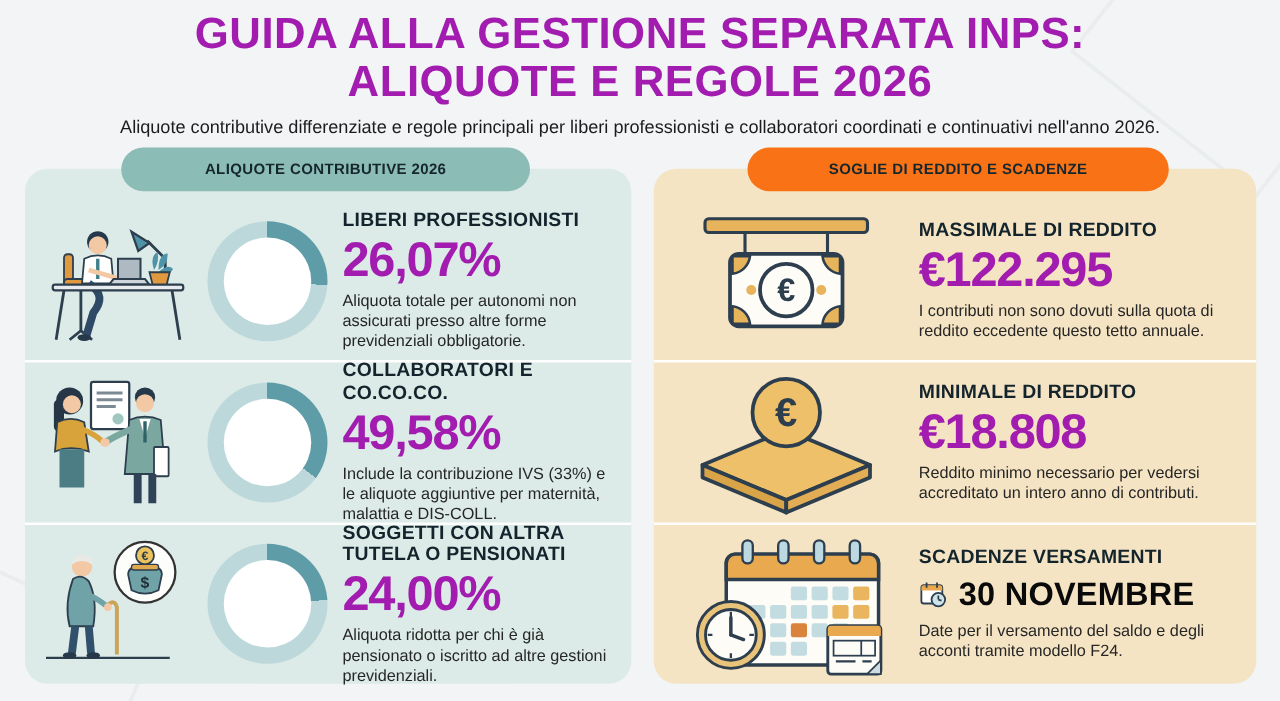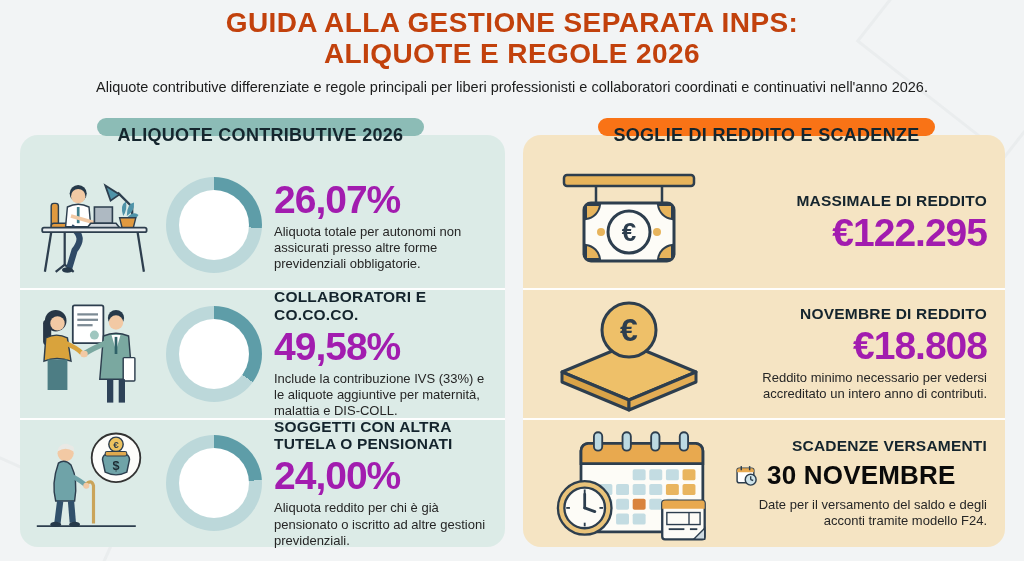--- a/index.html
+++ b/index.html
@@ -10,32 +10,32 @@
     position:relative;
     overflow:hidden;
     color:#111;
   }
   .deco { position:absolute; border:3px solid #c9ced3; opacity:.18; pointer-events:none; }
   .deco-1 { width:190px; height:190px; right:-60px; top:-70px; transform:rotate(38deg); }
   .deco-2 { width:170px; height:170px; left:-70px; bottom:-80px; transform:rotate(24deg); }
 
   
   .header { position:absolute; top:8px; left:0; width:100%; text-align:center; }
-  .title { color:#c2410c; font-weight:bold; font-size:28px; line-height:1.1; letter-spacing:.4px; }
+  .title { color:#a21caf; font-weight:bold; font-size:35px; line-height:1.1; letter-spacing:.4px; }
   .subtitle { margin-top:9px; font-size:14.5px; color:#1c1c1c;text-align:center; }
 
   
   .panel { position:absolute; top:135px; height:412px; border-radius:18px; }
   .panel-left  { left:20px;  width:485px; background:#dcebe7; }
   .panel-right { left:523px; width:482px; background:#f5e4c3; }
 
   .pill {
-    position:absolute; top:118px; height:18px; line-height:35px;
+    position:absolute; top:118px; height:35px; line-height:35px;
     border-radius:18px; text-align:center;
-    font-weight:bold; font-size:18px; color:#15262e; letter-spacing:.3px;
+    font-weight:bold; font-size:12px; color:#15262e; letter-spacing:.3px;
     z-index:3;
   }
   .pill-left  { left:97px;  width:327px; background:#8cbcb6; }
   .pill-right { left:598px; width:337px; background:#f97316; }
 
   .rows { position:absolute; inset:0; padding-top:26px; display:flex; flex-direction:column; }
   .row { flex:1; display:flex; align-items:center; min-height:0; }
   .row + .row { border-top:2px solid rgba(255,255,255,.95); }
 
   
@@ -46,21 +46,21 @@
   .donut-hole { position:absolute; inset:13px; border-radius:50%; background:#ffffff; }
   .ltext { flex:1; padding-right:16px; padding-left:4px; }
 
   .item-title { font-weight:bold; font-size:15.5px; color:#14242d; line-height:1.15; letter-spacing:.2px; }
   .item-value { font-weight:bold; font-size:39px; color:#a21caf; letter-spacing:-1px; line-height:1.08; margin:2px 0 3px; }
   .item-desc  { font-size:13px; color:#262626; line-height:1.25; }
 
   
   .ricon { flex:0 0 212px; display:flex; align-items:center; justify-content:center; }
   .ricon svg { width:188px; height:120px; }
-  .rtext { flex:1; padding-right:18px;text-align:right; }
+  .rtext { flex:1; padding-right:18px; }
 
   .deadline { display:flex; align-items:center; gap:9px; margin-top:5px; }
   .deadline svg { width:23px; height:23px; flex:0 0 23px; }
   .deadline-label { font-weight:bold; font-size:26px; color:#0a0a0a; letter-spacing:.2px; }
   .rt-desc { margin-top:6px; }
 </style>
 </head>
 <body>
 
 <div class="deco deco-1"></div>
@@ -110,20 +110,21 @@
           <line x1="28" y1="68" x2="21" y2="112" stroke="#2d3e4e" stroke-width="2.5"></line>
           <line x1="124" y1="68" x2="131" y2="112" stroke="#2d3e4e" stroke-width="2.5"></line>
         </svg>
       </div>
       <div class="donut-wrap">
         <div class="donut" style="background: conic-gradient(rgb(94, 157, 168) 0%, rgb(94, 157, 168) 26.07%, rgb(188, 216, 218) 26.07%, rgb(188, 216, 218) 100%);">
             <div class="donut-hole"></div>
           </div>
       </div>
       <div class="ltext">
+        <div class="item-title">LIBERI PROFESSIONISTI</div>
         <div class="item-value">26,07%</div>
         <div class="item-desc">Aliquota totale per autonomi non assicurati presso altre forme previdenziali obbligatorie.</div>
       </div>
     </div>
 
     <div class="row">
       <div class="illu">
         <svg viewBox="0 0 140 120">
 
           <rect x="52" y="6" width="34" height="42" rx="2" fill="#ffffff" stroke="#2d3e4e" stroke-width="2"></rect>
@@ -190,21 +191,21 @@
         </svg>
       </div>
       <div class="donut-wrap">
         <div class="donut" style="background: conic-gradient(rgb(94, 157, 168) 0%, rgb(94, 157, 168) 24%, rgb(188, 216, 218) 24%, rgb(188, 216, 218) 100%);">
             <div class="donut-hole"></div>
           </div>
       </div>
       <div class="ltext">
         <div class="item-title">SOGGETTI CON ALTRA TUTELA O PENSIONATI</div>
         <div class="item-value">24,00%</div>
-        <div class="item-desc">Aliquota reddito per chi è già pensionato o iscritto ad altre gestioni previdenziali.</div>
+        <div class="item-desc">Aliquota ridotta per chi è già pensionato o iscritto ad altre gestioni previdenziali.</div>
       </div>
     </div>
 
   </div>
 </div>
 
 <div class="panel panel-right">
   <div class="rows">
 
     <div class="row">
@@ -220,35 +221,36 @@
           <path d="M128 94 h-14 a16 16 0 0 1 14 -14 z" fill="#e7b45c" stroke="#2d3e4e" stroke-width="2"></path>
           <circle cx="85" cy="67" r="21" fill="#fdfcf7" stroke="#2d3e4e" stroke-width="3"></circle>
           <text x="85" y="76" font-size="26" font-weight="bold" fill="#2d3e4e" text-anchor="middle">€</text>
           <circle cx="57" cy="67" r="4" fill="#e7b45c"></circle>
           <circle cx="113" cy="67" r="4" fill="#e7b45c"></circle>
         </svg>
       </div>
       <div class="rtext">
         <div class="item-title">MASSIMALE DI REDDITO</div>
         <div class="item-value">€122.295</div>
+        <div class="item-desc">I contributi non sono dovuti sulla quota di reddito eccedente questo tetto annuale.</div>
       </div>
     </div>
 
     <div class="row">
       <div class="ricon">
         <svg viewBox="0 0 170 120">
           <polygon points="85,50 152,78 85,106 18,78" fill="#eec069" stroke="#2d3e4e" stroke-width="3" stroke-linejoin="round"></polygon>
           <polygon points="18,78 18,88 85,116 85,106" fill="#d9a348" stroke="#2d3e4e" stroke-width="3" stroke-linejoin="round"></polygon>
           <polygon points="152,78 152,88 85,116 85,106" fill="#e3ad55" stroke="#2d3e4e" stroke-width="3" stroke-linejoin="round"></polygon>
           <circle cx="85" cy="36" r="27" fill="#eec069" stroke="#2d3e4e" stroke-width="3"></circle>
           <text x="85" y="47" font-size="32" font-weight="bold" fill="#2d3e4e" text-anchor="middle">€</text>
         </svg>
       </div>
       <div class="rtext">
-        <div class="item-title">NOVEMBRE DI REDDITO</div>
+        <div class="item-title">MINIMALE DI REDDITO</div>
         <div class="item-value">€18.808</div>
         <div class="item-desc">Reddito minimo necessario per vedersi accreditato un intero anno di contributi.</div>
       </div>
     </div>
 
     <div class="row">
       <div class="ricon">
         <svg viewBox="0 0 180 130">
           <rect x="38" y="22" width="132" height="96" rx="8" fill="#fdfcf7" stroke="#2d3e4e" stroke-width="3"></rect>
           <path d="M46 22 h116 a8 8 0 0 1 8 8 v14 H38 v-14 a8 8 0 0 1 8 -8 z" fill="#e8a94f" stroke="#2d3e4e" stroke-width="3"></path>

